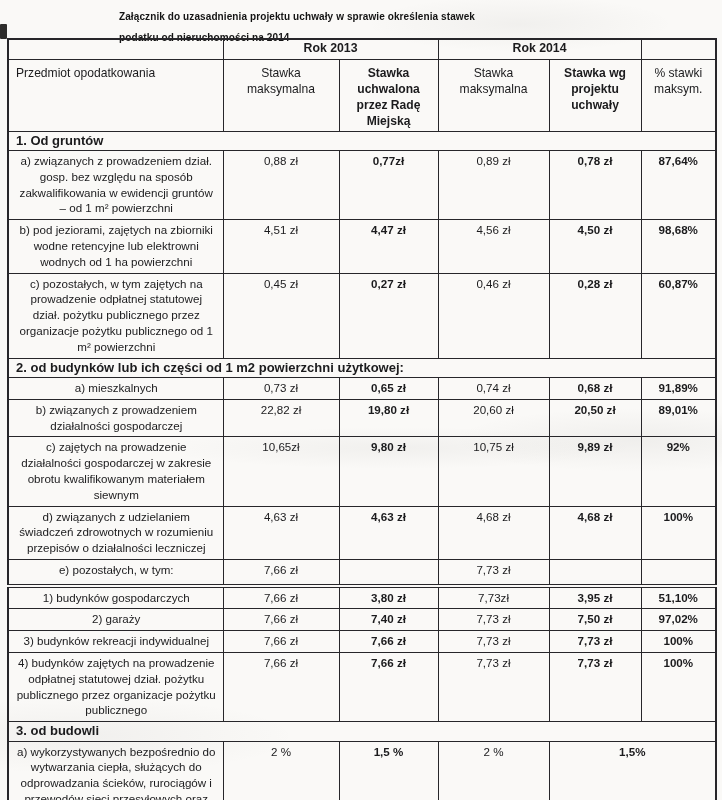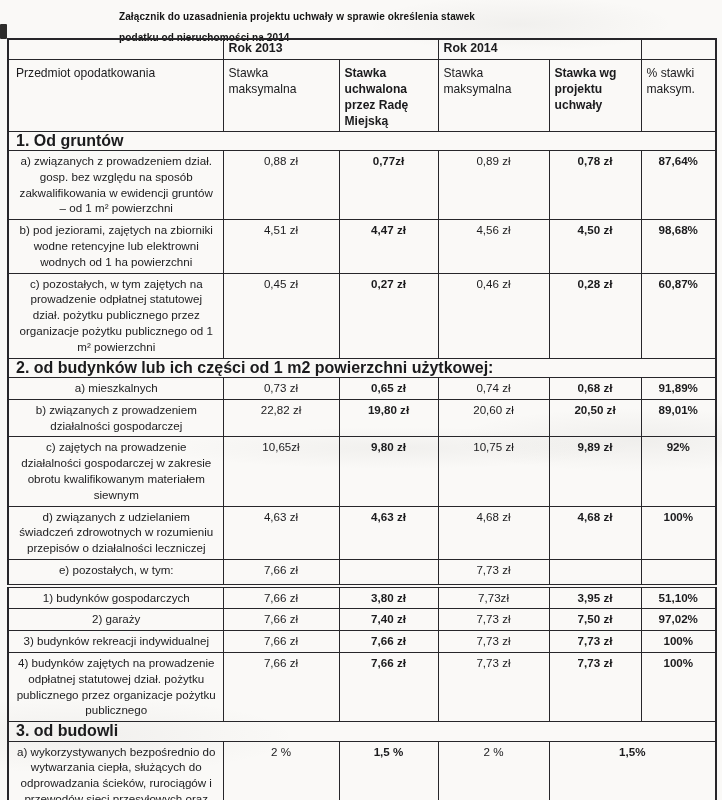--- a/index.html
+++ b/index.html
@@ -50,39 +50,39 @@
     border: 1.6px solid #27262a;
   }
   table.tax { border-width: 2.4px; }
   th, td {
     padding: 2px 5px;
     vertical-align: top;
     font-size: 11.6px;
     line-height: 15.5px;
     background: transparent;
   }
-  thead th { text-align: left; font-weight: normal; }
+  thead th { text-align: center; font-weight: normal; }
   thead tr.groups { height: 19px; }
   thead tr.groups th { font-weight: bold; font-size: 12.3px; padding-top: 1px; }
   thead tr.cols { height: 64px; }
   thead tr.cols th { padding-top: 5px; font-size: 12.1px; line-height: 16px; }
   thead th.subject { text-align: left; padding-left: 7px; }
   thead th.b { font-weight: bold; }
   tbody td.lbl {
     text-align: center;
     padding: 2px 6px 3px 7px;
     line-height: 15.8px;
   }
   tbody td.v { text-align: center; }
   .reg { font-weight: normal; }
   .bold { font-weight: bold; }
   tr.sec td {
     font-weight: bold;
     padding: 1px 21px 2px 7px;
-    font-size: 16px;
+    font-size: 13px;
   }
   
   tr.h16 { height: 16px; } tr.h17 { height: 17px; }
   tr.h26 { height: 26px; } tr.h32 { height: 32px; } tr.h47 { height: 47px; }
   tr.h49 { height: 49px; } tr.h51 { height: 51px; } tr.h68 { height: 68px; }
   tr.h74 { height: 74px; } tr.h84 { height: 84px; }
   tr.dbl td { border-bottom: 4px double #27262a; }
 </style>
 </head>
 <body>

